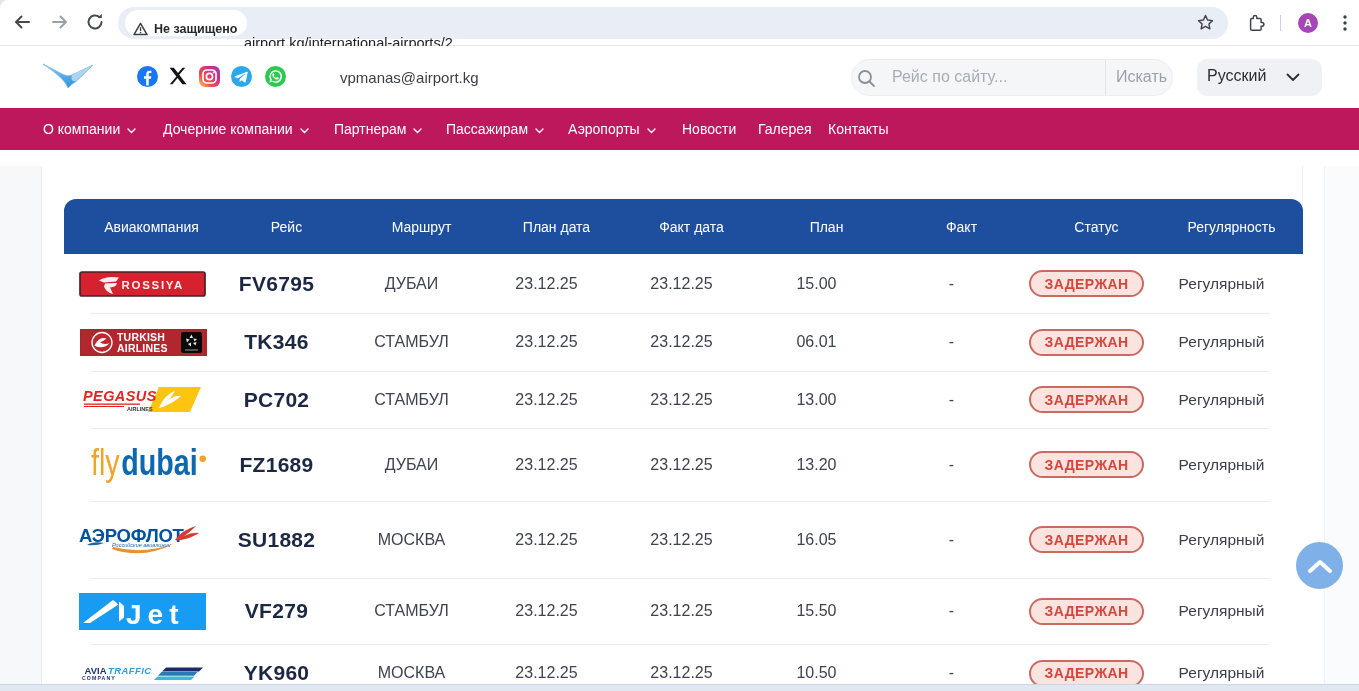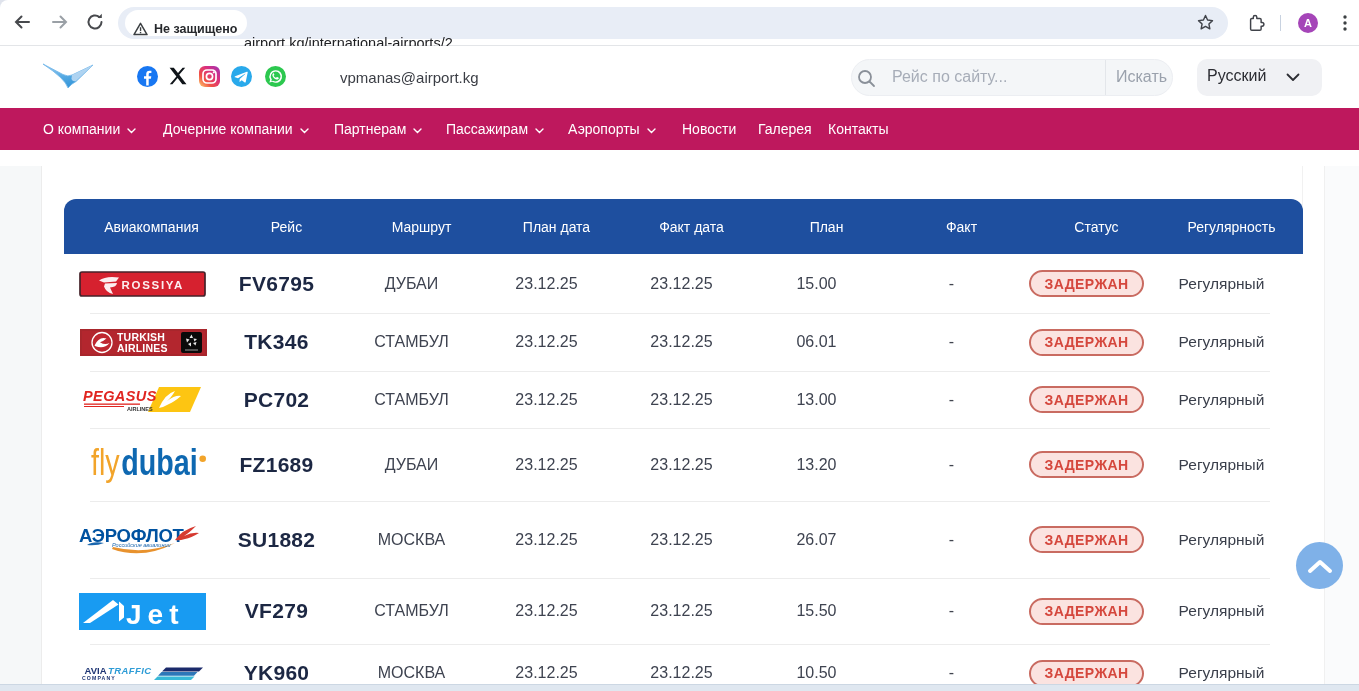--- a/index.html
+++ b/index.html
@@ -289,21 +289,21 @@
       <path d="M96 20 Q103 10 117 6 Q110 13 105 16 Q113 12 120 13 Q112 18 106 19 Q100 21 96 20 Z" fill="#d63a30"></path>
       <path d="M33 29 Q64 40 96 23 Q66 35 34 27 Z" fill="#e8922e"></path>
       <path d="M8 25 Q14 21 25 23 Q18 26 8 25 Z" fill="#1a66ae"></path>
       <text x="33" y="27" font-size="5.5" font-style="italic" fill="#1a66ae">Российские авиалинии</text>
     </svg>
       </div>
     <div class="c fl">SU1882</div>
       <div class="c city">МОСКВА</div>
     <div class="c date">23.12.25</div>
       <div class="c date">23.12.25</div>
-    <div class="c date">26.07</div>
+    <div class="c date">16.05</div>
       <div class="c dash">-</div>
     <div class="c">
         <span class="pill">ЗАДЕРЖАН</span>
       </div>
       <div class="c reg">Регулярный</div>
   </div>
   <div class="row" style="height:66px">
     <div class="c">
         <svg width="127" height="37" viewBox="0 0 127 37" style="margin-left:2px">
       <rect width="127" height="37" fill="#189bf2"></rect>

